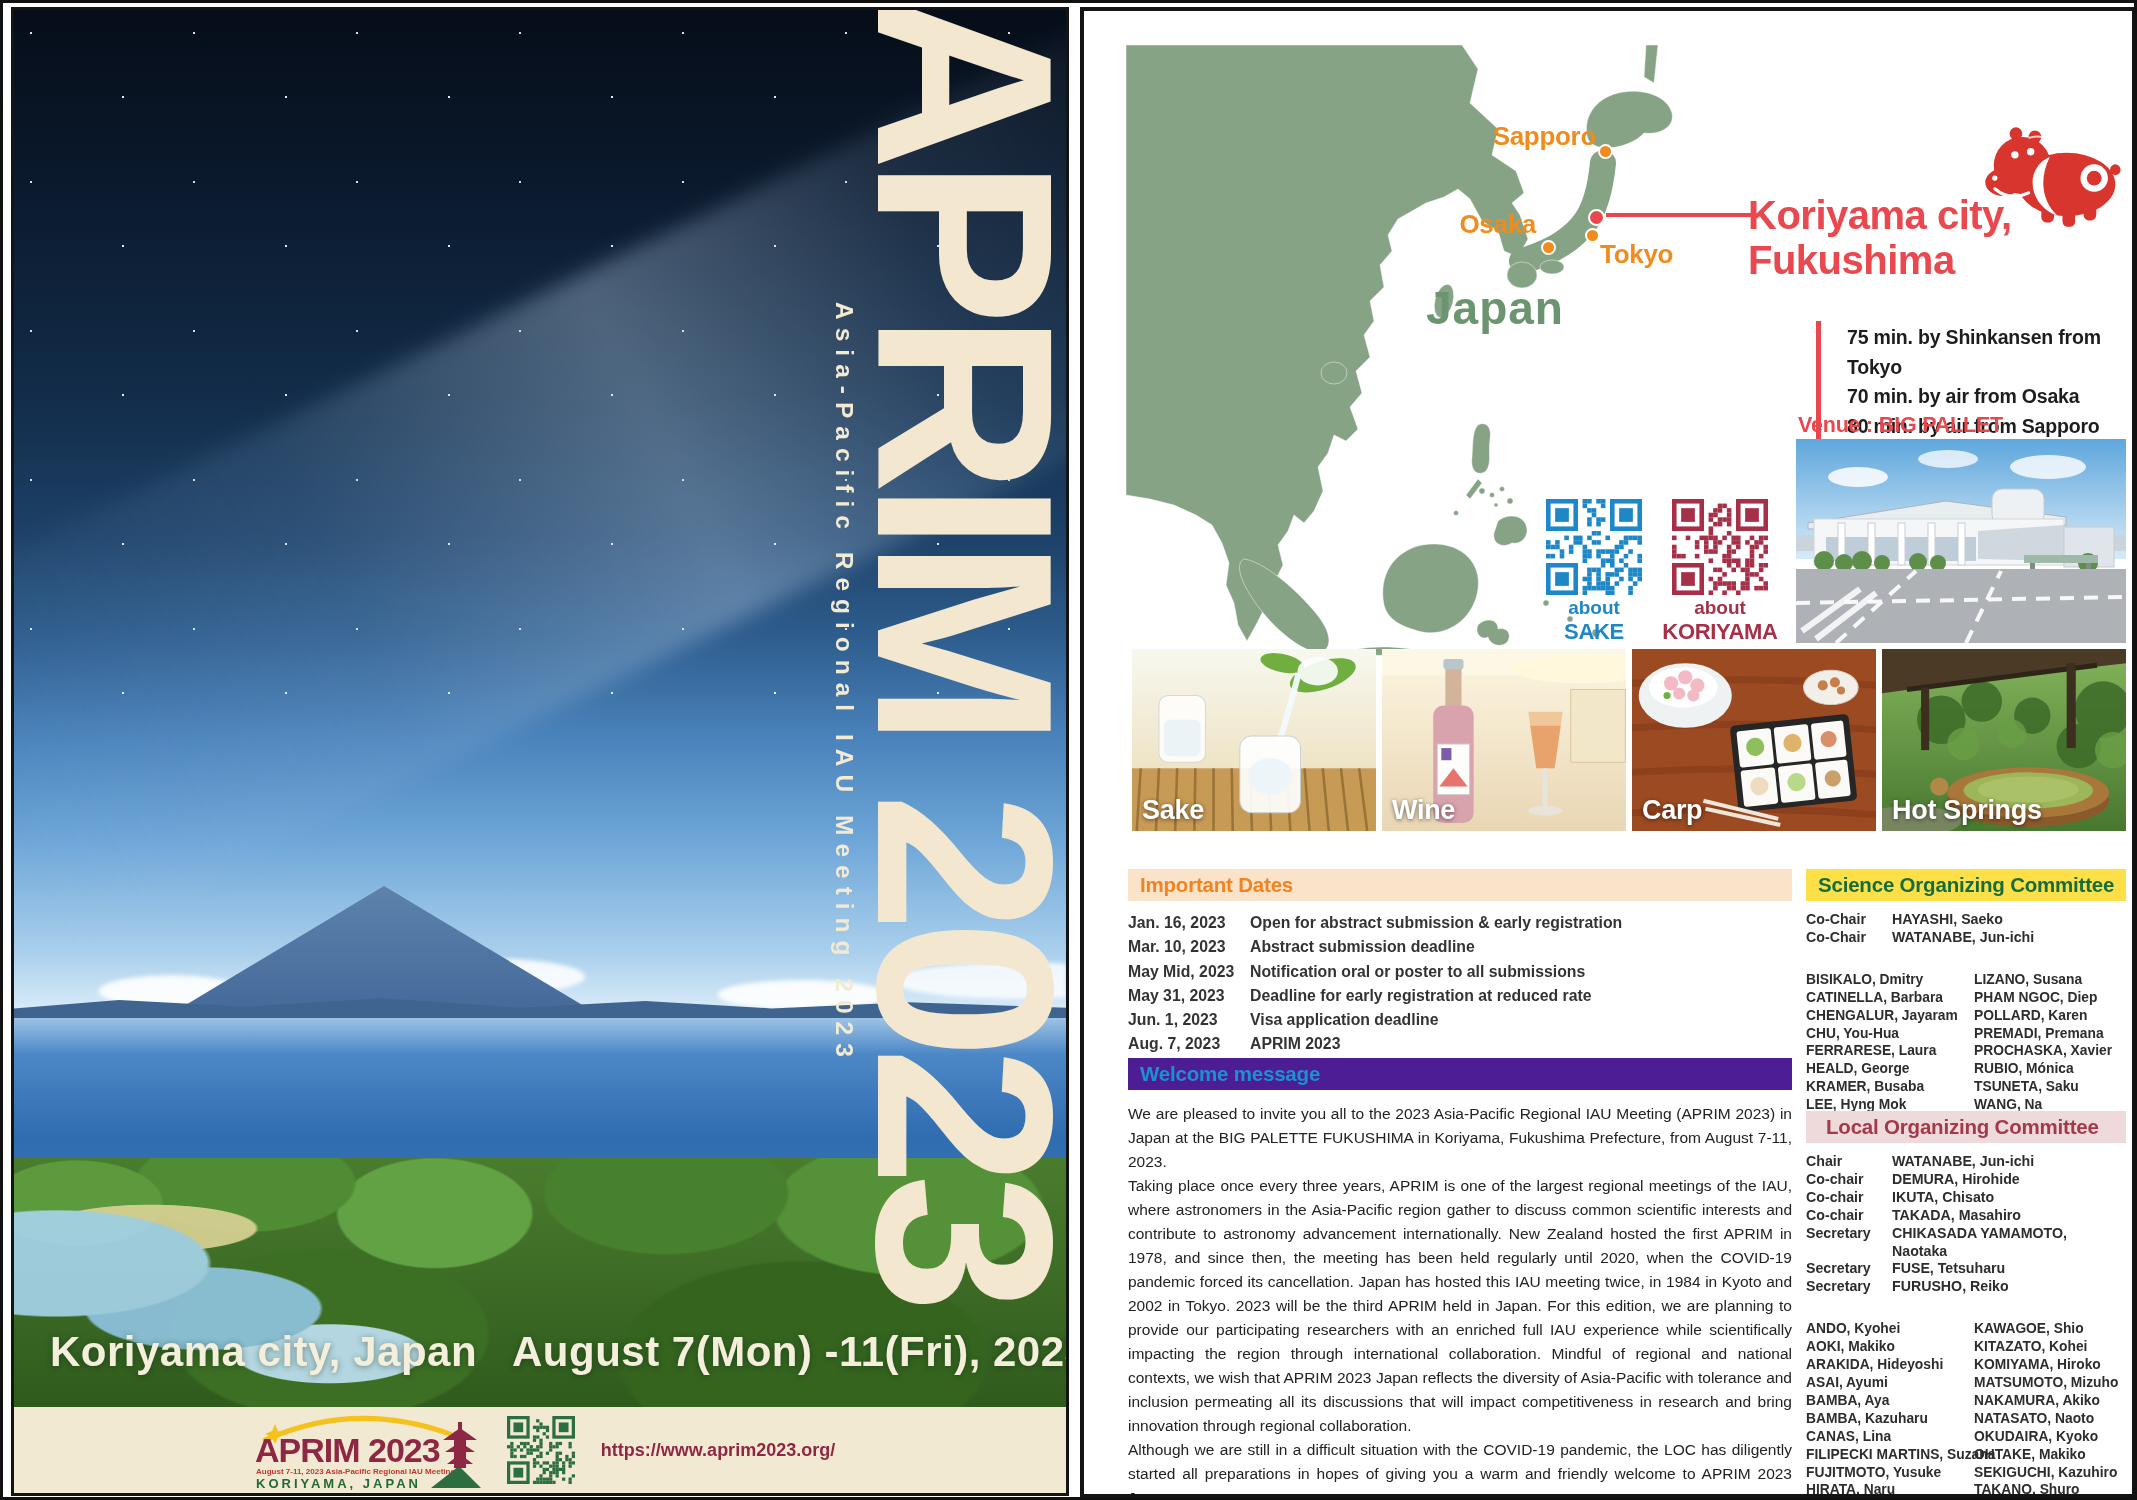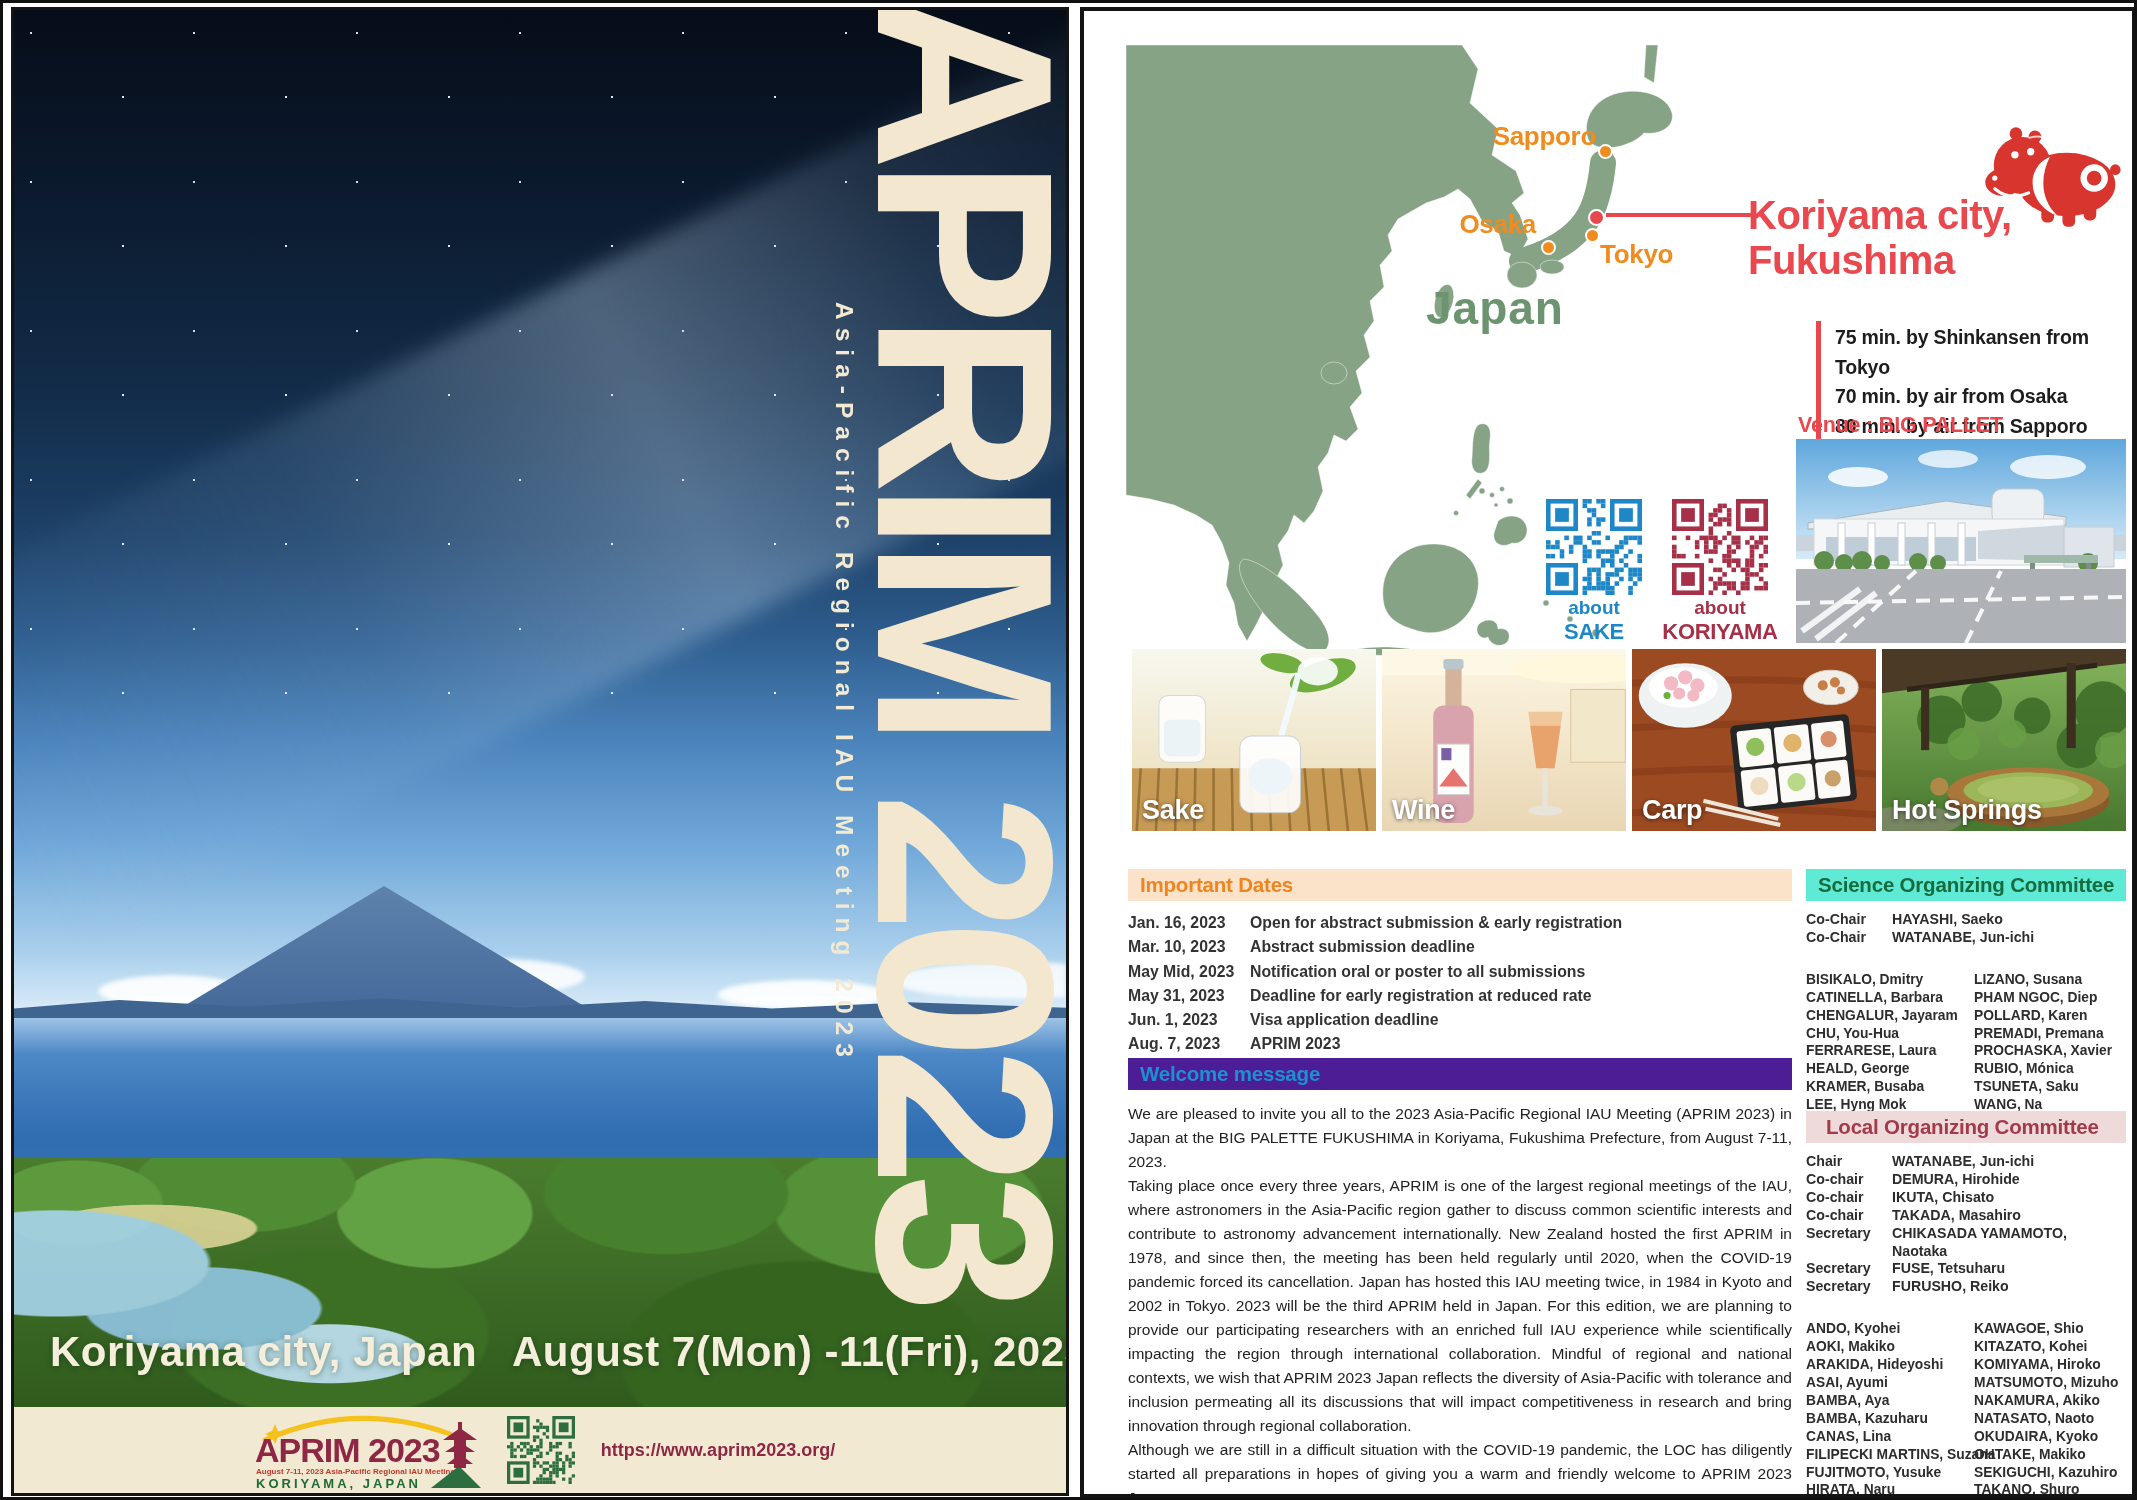--- a/index.html
+++ b/index.html
@@ -67,40 +67,40 @@
   .page-right{position:absolute;left:1077px;top:4px;width:1056px;height:1491px;border:4px solid #141414;box-sizing:border-box;background:#fff;overflow:hidden;}
   .map-wrap{position:absolute;left:42px;top:32px;width:670px;height:614px;}
   .map-wrap svg{position:absolute;inset:0;}
   .city-dot{position:absolute;width:11px;height:11px;border-radius:50%;background:#f08c1e;border:2.5px solid #fff;box-sizing:content-box;}
   .city-dot.red{background:#e8474d;width:13px;height:13px;}
   .city-label{position:absolute;font-size:26px;font-weight:800;color:#f08c1e;letter-spacing:-.3px;}
   .japan-label{position:absolute;font-size:46px;font-weight:800;color:#6d9470;letter-spacing:1px;}
   .callout-line{position:absolute;height:4px;background:#e8474d;}
   .koriyama-heading{position:absolute;left:664px;top:182px;width:380px;font-size:40px;line-height:1.12;font-weight:800;color:#e8484e;letter-spacing:-.5px;}
   .mascot{position:absolute;left:896px;top:112px;width:148px;height:106px;}
-  .travel{position:absolute;left:732px;top:310px;border-left:5px solid #e8474d;padding:2px 0 2px 14px;}
+  .travel{position:absolute;left:732px;top:310px;border-left:5px solid #e8474d;padding:2px 0 2px 26px;}
   .travel div{font-size:19.5px;line-height:29.5px;font-weight:700;color:#1d1d1d;letter-spacing:-.2px;}
   .venue-heading{position:absolute;left:714px;top:402px;font-size:21.5px;font-weight:800;color:#e8474d;letter-spacing:-.2px;}
   .venue-photo{position:absolute;left:712px;top:428px;width:330px;height:204px;overflow:hidden;}
   .qr-block{position:absolute;width:100px;text-align:center;}
   .qr-box{width:96px;height:96px;margin:0 auto;}
   .qr-l1{font-size:19px;font-weight:700;margin-top:2px;width:160px;margin-left:-30px;}
   .qr-l2{font-size:22px;font-weight:800;width:160px;margin-left:-30px;letter-spacing:-.3px;}
   .qr-blue{color:#1d87c7;}
   .qr-maroon{color:#a53048;}
   .photo-strip{position:absolute;left:48px;top:638px;width:994px;height:182px;display:flex;gap:6px;}
   .tile{flex:1;position:relative;overflow:hidden;}
   .tile svg{position:absolute;inset:0;width:100%;height:100%;}
   .tile-label{position:absolute;left:10px;bottom:5px;font-size:27px;font-weight:800;color:#fff;
     letter-spacing:-.3px;text-shadow:0 1px 4px rgba(0,0,0,.55);}
   .section{position:absolute;}
   .band{height:32px;display:flex;align-items:center;padding-left:12px;font-size:20.5px;font-weight:800;letter-spacing:-.2px;box-sizing:border-box;}
   .band-orange{background:#fbe3ca;color:#ef8420;}
   .band-blue{background:#4c1d95;color:#1e8fd0;text-align:center;}
-  .band-green{background:#5eead4;color:#176c3d;}
+  .band-green{background:#fde047;color:#176c3d;}
   .band-red{background:#eedada;color:#a33a4c;padding-left:20px;}
   .dates-rows{margin-top:10px;}
   .d-row{display:flex;align-items:baseline;line-height:24.3px;font-size:15.8px;color:#333;font-weight:600;}
   .d-date{width:122px;flex:none;}
   .welcome-text{margin-top:12px;font-size:15.5px;line-height:24px;color:#222;text-align:justify;font-weight:500;}
   .welcome-text p{margin:0;}
   .c-rows{margin-top:10px;}
   .c-row{display:flex;font-size:14.2px;line-height:17.9px;color:#2d2d2d;font-weight:600;}
   .c-role{width:86px;flex:none;}
   .c-cols{display:flex;margin-top:24px;}

